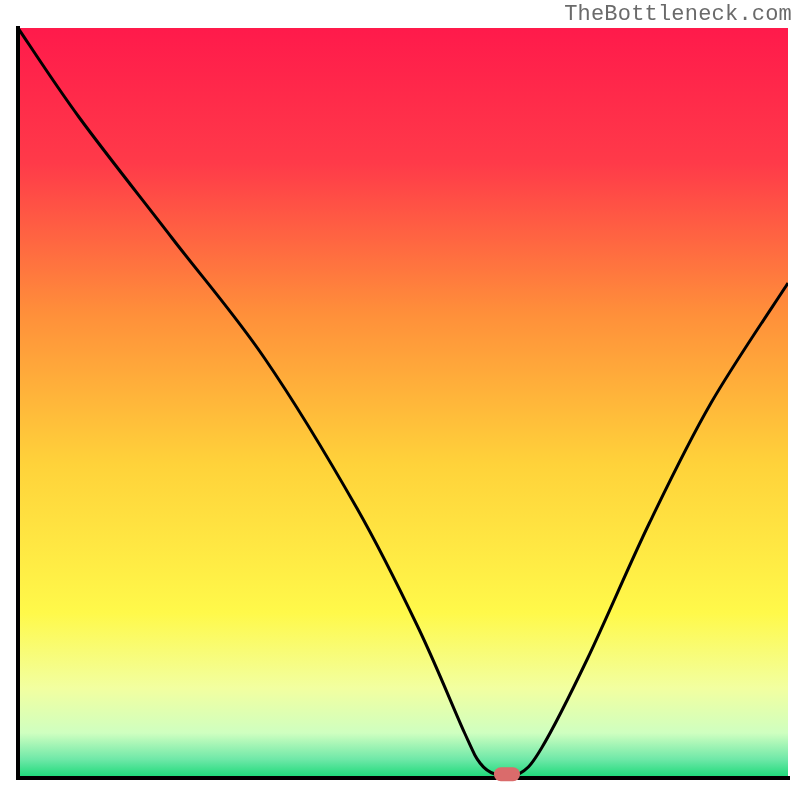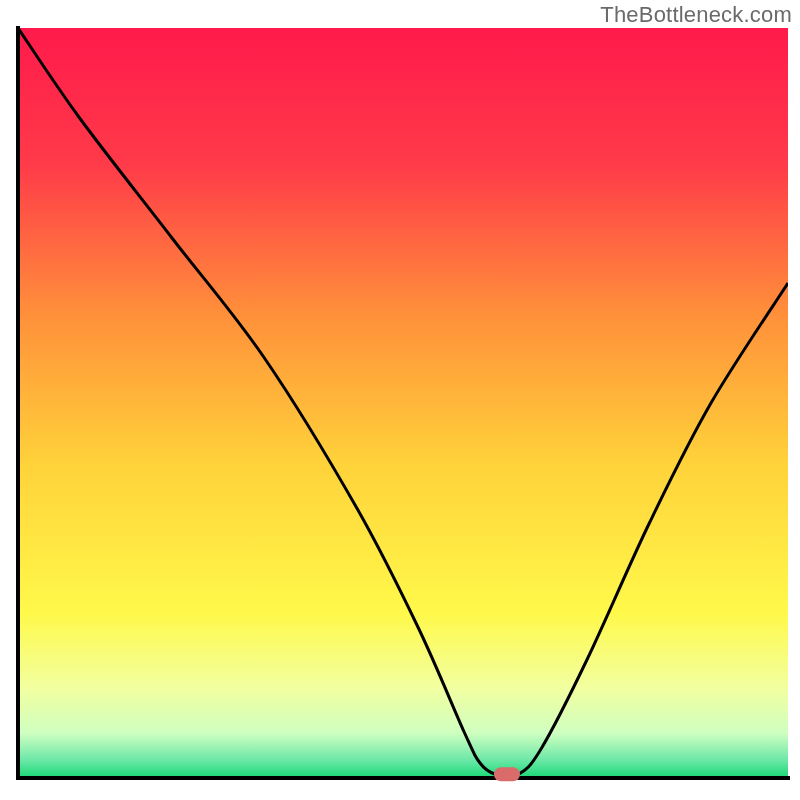--- a/index.html
+++ b/index.html
@@ -7,20 +7,21 @@
     padding: 0;
     width: 800px;
     height: 800px;
     background: #ffffff;
     font-family: Arial, Helvetica, sans-serif;
   }
   .wrap {
     position: relative;
     width: 800px;
     height: 624px;
+    font-family: Liberation Mono, monospace;
   }
   .watermark {
     position: absolute;
     top: 2px;
     right: 8px;
     font-size: 22px;
     font-weight: 500;
     color: #6a6a6a;
     letter-spacing: 0.2px;
     z-index: 10;

